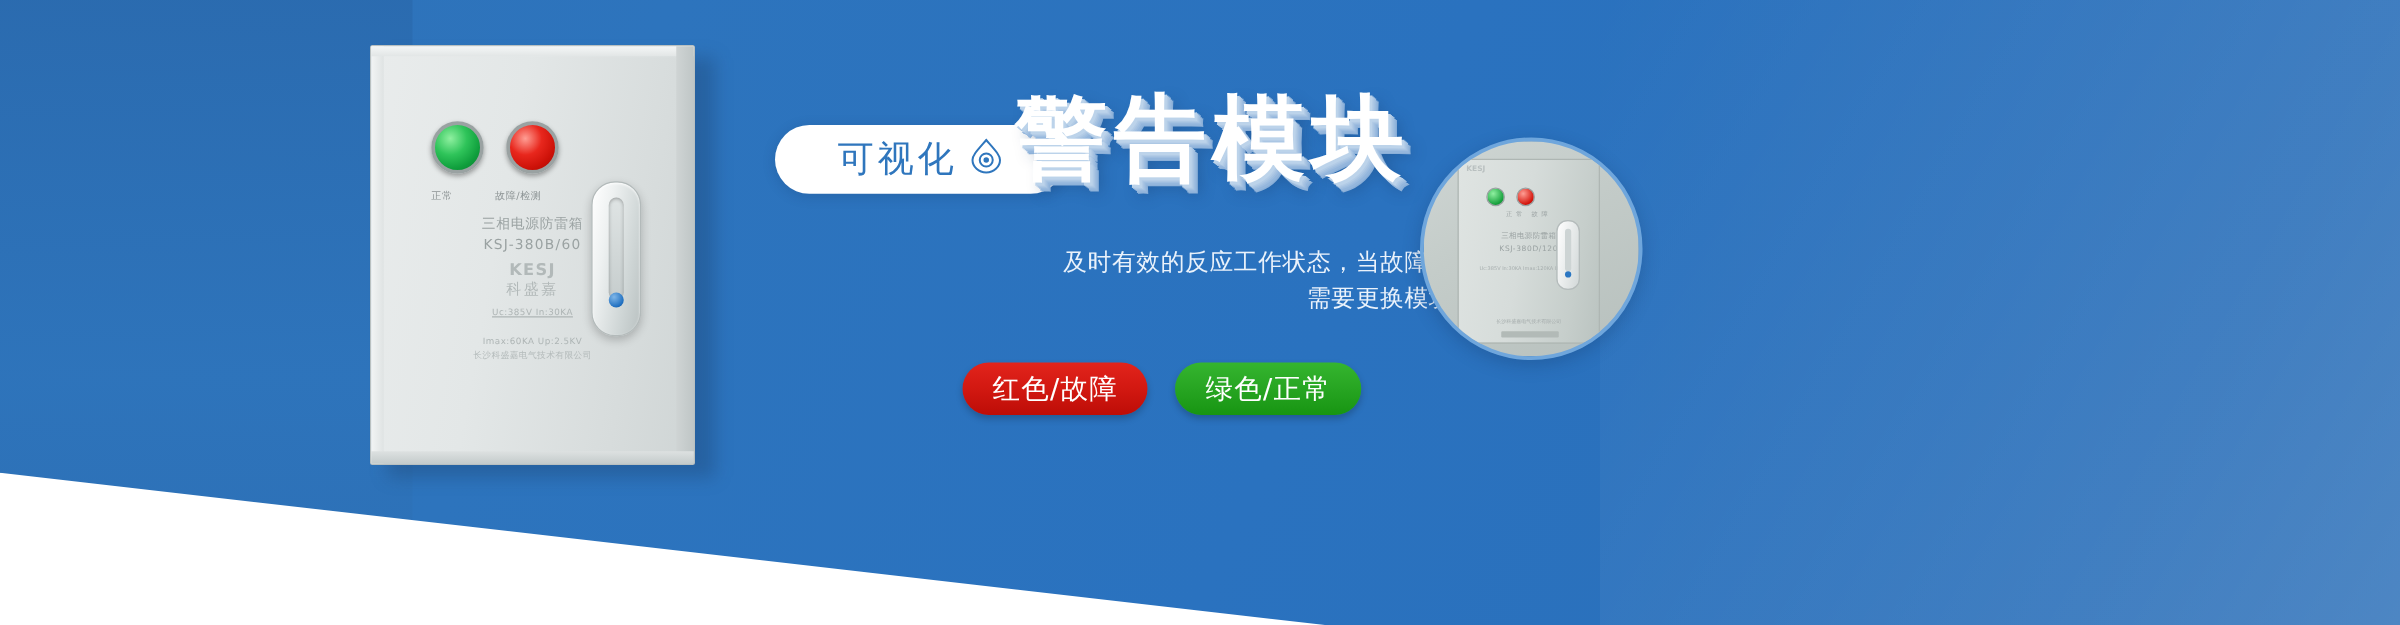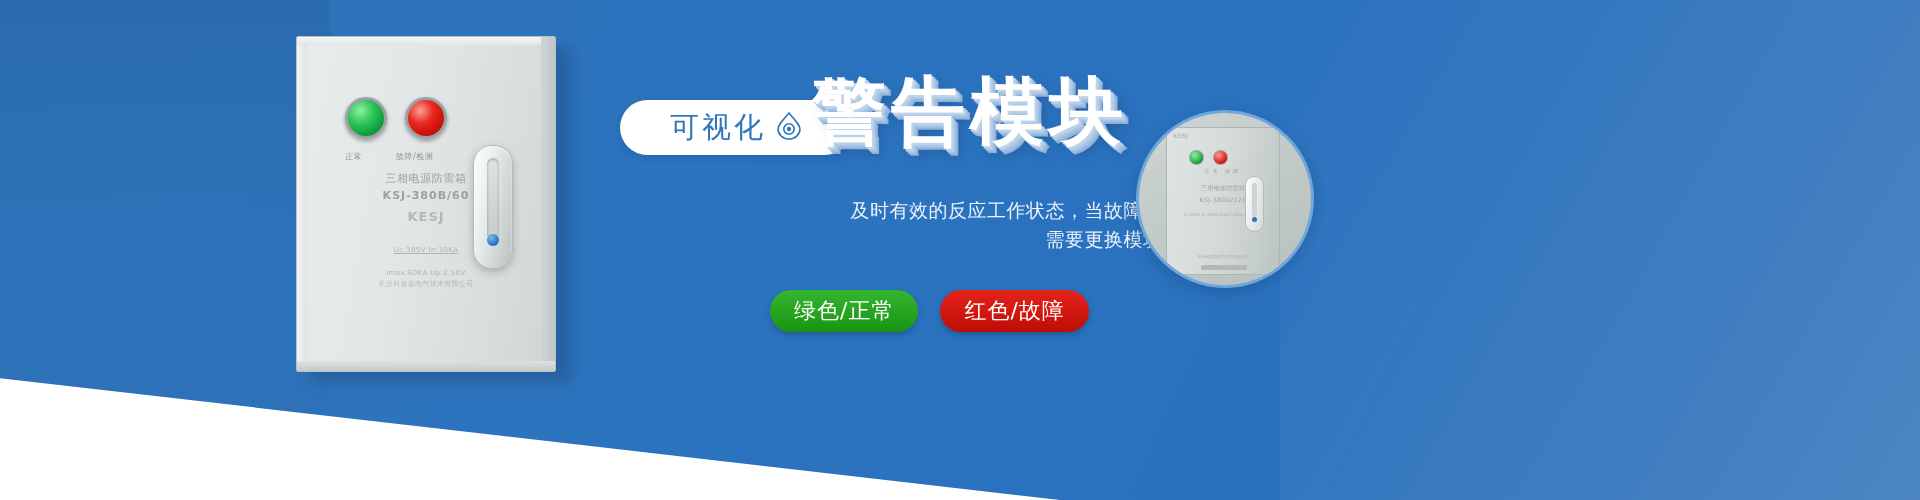--- a/index.html
+++ b/index.html
@@ -76,21 +76,21 @@
     position:absolute;font-size:8px;color:#8d9495;letter-spacing:.5px;
     font-family:"DejaVu Sans","Liberation Sans",sans-serif;
   }
   .lamp-label-green{left:48px;top:114px;}
   .lamp-label-red{left:99px;top:114px;}
   .dev-text{
     position:absolute;left:0;width:100%;text-align:center;
     color:#a4abab;font-family:"DejaVu Sans","Liberation Sans",sans-serif;
   }
   .dev-title{top:134px;font-size:11px;letter-spacing:.6px;color:#9aa2a2;}
-  .dev-model{top:152px;font-size:11px;letter-spacing:1px;color:#9aa2a2;font-weight:bold;}
+  .dev-model{top:152px;font-size:11px;letter-spacing:1px;color:#9aa2a2;}
   .dev-brand-en{top:172px;font-size:13px;font-weight:bold;letter-spacing:1px;color:#b2b9b9;}
   .dev-brand-cn{top:186px;font-size:12px;letter-spacing:2px;color:#b2b9b9;}
   .dev-spec1{top:209px;font-size:7px;letter-spacing:.4px;color:#aeb5b5;text-decoration:underline;}
   .dev-spec2{top:222px;font-size:7px;letter-spacing:.4px;color:#aeb5b5;margin-top:10px;}
   .dev-footer{top:242px;font-size:7px;letter-spacing:.3px;color:#b4bbbb;}
   .handle{
     position:absolute;left:176px;top:108px;width:38px;height:122px;
     border-radius:19px;
     background:linear-gradient(100deg,#ffffff 0%,#eef1f1 30%,#cfd6d6 70%,#b9c1c1 100%);
     border:1px solid #b3baba;
@@ -207,20 +207,21 @@
 
       <div class="lamp lamp-green"></div>
       <div class="lamp lamp-red"></div>
 
       <div class="lamp-label lamp-label-green">正常</div>
       <div class="lamp-label lamp-label-red">故障/检测</div>
 
       <div class="dev-text dev-title">三相电源防雷箱</div>
       <div class="dev-text dev-model">KSJ-380B/60</div>
       <div class="dev-text dev-brand-en">KESJ</div>
+      <div class="dev-text dev-brand-cn">科盛嘉</div>
       <div class="dev-text dev-spec1">Uc:385V     In:30KA</div>
       <div class="dev-text dev-spec2">Imax:60KA   Up:2.5KV</div>
       <div class="dev-text dev-footer">长沙科盛嘉电气技术有限公司</div>
 
       <div class="handle">
         <div class="handle-slot"></div>
         <div class="handle-dot"></div>
       </div>
     </div>
   </div>
@@ -237,22 +238,22 @@
   </div>
 
   <div class="headline">警告模块</div>
 
   <div class="subtitle">
     <div>及时有效的反应工作状态，当故障失效时，表示</div>
     <div>需要更换模块或者保护器</div>
   </div>
 
   <div class="badges">
+    <div class="badge badge-red">红色/故障</div>
     <div class="badge badge-green">绿色/正常</div>
-    <div class="badge badge-red">红色/故障</div>
   </div>
 
   <div class="circle-inset">
     <div class="ci-box">
       <div class="ci-brand">KESJ</div>
       <div class="ci-lamp ci-lamp-g"></div>
       <div class="ci-lamp ci-lamp-r"></div>
       <div class="ci-t ci-lab">正常   故障</div>
       <div class="ci-t ci-title">三相电源防雷箱</div>
       <div class="ci-t ci-model">KSJ-380D/120</div>

